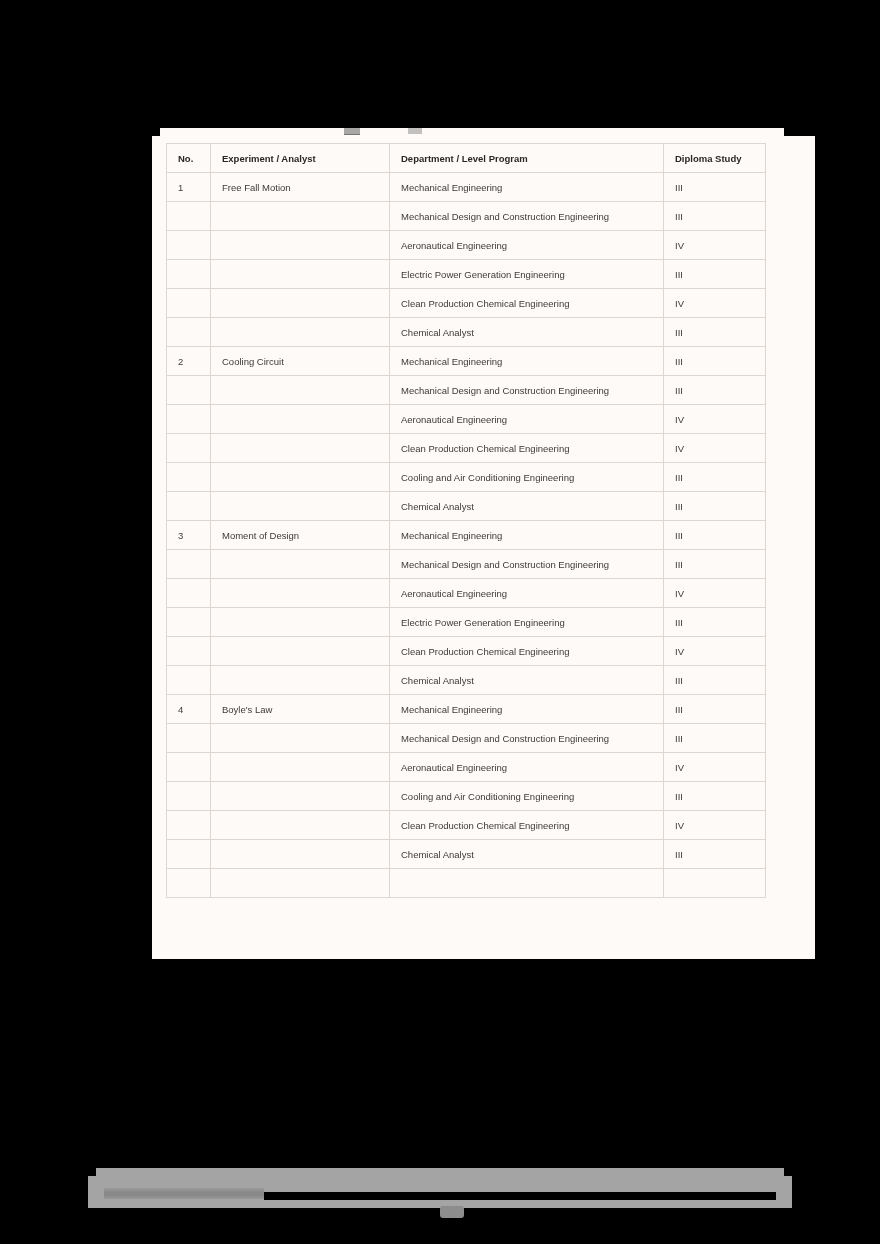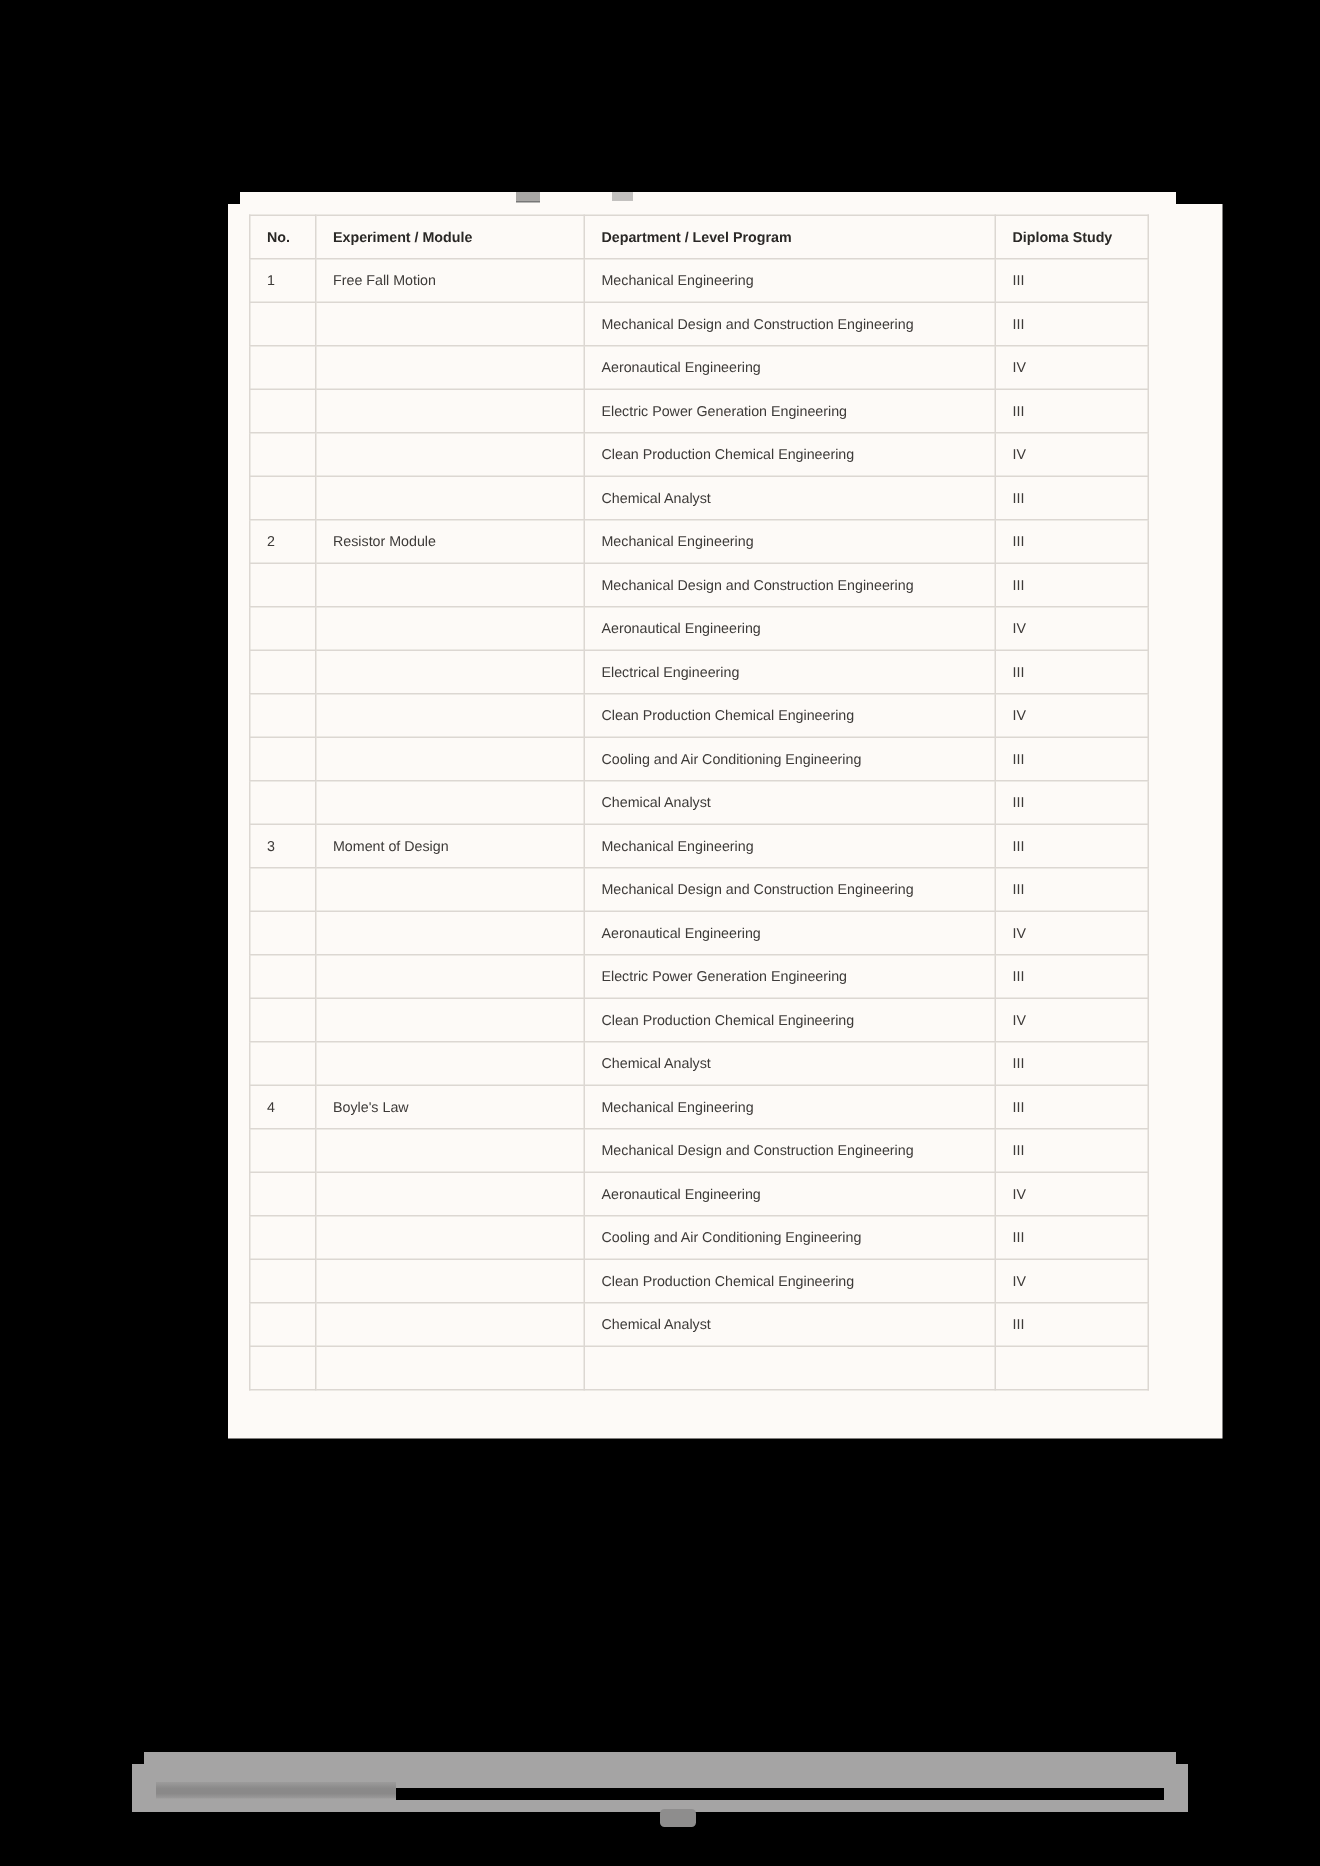--- a/index.html
+++ b/index.html
@@ -131,21 +131,21 @@
   <table class="data-table">
     <colgroup>
       <col class="c1">
         <col class="c2">
         <col class="c3">
         <col class="c4">
     </colgroup>
     <thead>
       <tr>
         <th>No.</th>
-        <th>Experiment / Module</th>
+        <th>Experiment / Analyst</th>
         <th>Department / Level Program</th>
         <th>Diploma Study</th>
       </tr>
     </thead>
     <tbody id="table-body">
         <tr>
           <td>1</td>
           <td>Free Fall Motion</td>
           <td>Mechanical Engineering</td>
           <td>III</td>
@@ -175,41 +175,35 @@
           <td>IV</td>
         </tr>
         <tr>
           <td></td>
           <td></td>
           <td>Chemical Analyst</td>
           <td>III</td>
         </tr>
         <tr>
           <td>2</td>
-          <td>Resistor Module</td>
+          <td>Cooling Circuit</td>
           <td>Mechanical Engineering</td>
           <td>III</td>
         </tr>
         <tr>
           <td></td>
           <td></td>
           <td>Mechanical Design and Construction Engineering</td>
           <td>III</td>
         </tr>
         <tr>
           <td></td>
           <td></td>
           <td>Aeronautical Engineering</td>
           <td>IV</td>
-        </tr>
-        <tr>
-          <td></td>
-          <td></td>
-          <td>Electrical Engineering</td>
-          <td>III</td>
         </tr>
         <tr>
           <td></td>
           <td></td>
           <td>Clean Production Chemical Engineering</td>
           <td>IV</td>
         </tr>
         <tr>
           <td></td>
           <td></td>

